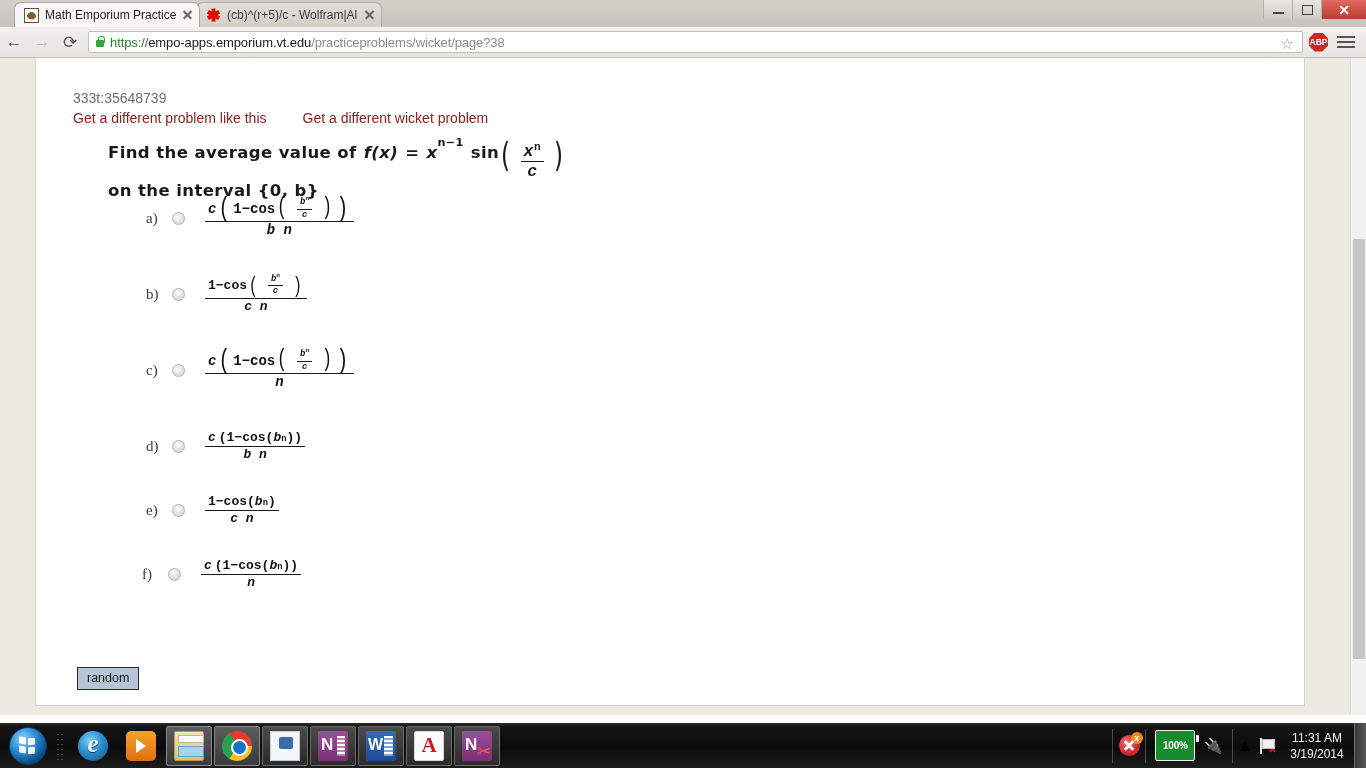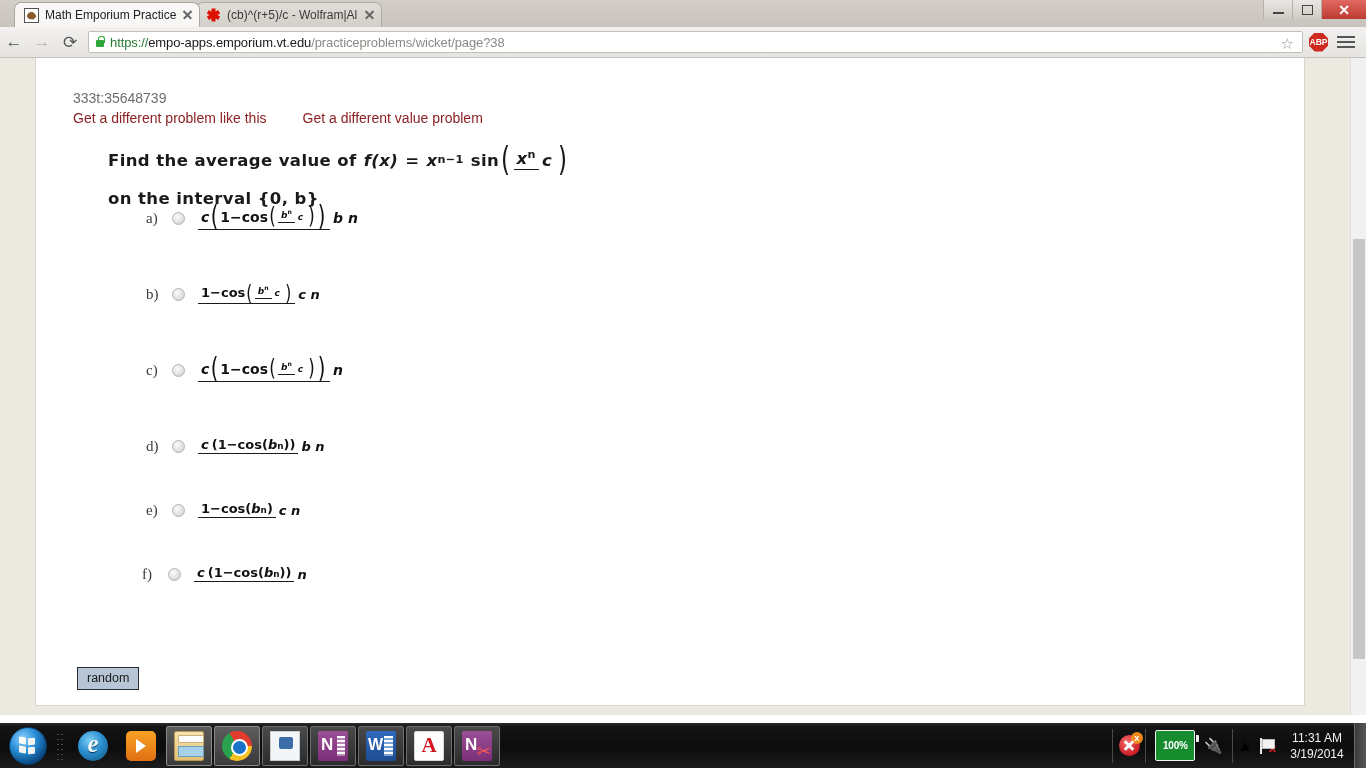--- a/index.html
+++ b/index.html
@@ -166,29 +166,29 @@
     font-size: 14px; color: #8c2022; text-decoration: none; white-space: nowrap;
   }
   .links .gap { width: 36px; }
 
   .stem {
     position: absolute; left: 72px; top: 88px;
     font-family: "DejaVu Sans", sans-serif;
     font-size: 16.5px; font-weight: bold; color: #1a1a1a;
     letter-spacing: 0.4px;
   }
-  .stem .ln { display: flex; align-items: center; height: 34px; }
+  .stem .ln { display: flex; align-items: flex-start; height: 34px; }
   .stem .ln2 { margin-top: 4px; }
   .it { font-style: italic; }
   .sp { display:inline-block; width: 7px; }
 
   
   .frac {
-    display: inline-flex; flex-direction: row; align-items: center;
-    vertical-align: middle; line-height: 1.05; margin: 0 1px;
+    display: inline-flex; flex-direction: column; align-items: center;
+    vertical-align: middle; line-height: 1.05; margin: 0 8px; font-family: Liberation Mono, monospace;
   }
   .frac > .num { border-bottom: 1.3px solid #1a1a1a; padding: 0 3px 1px 3px; }
   .frac > .den { padding: 1px 3px 0 3px; }
   .sup { font-size: 0.68em; vertical-align: super; line-height: 0; }
   .paren-big {
     display:inline-block; font-size: 1.65em; font-weight: 400;
     transform: scaleX(0.72); line-height: 0.85; vertical-align: middle;
   }
   .paren-huge {
     display:inline-block; font-size: 2.0em; font-weight: 400;
@@ -497,21 +497,21 @@
 
   <div class="viewport">
     <div class="page-frame">
       <div class="content-card">
 
         <div class="qid">333t:35648739</div>
 
         <div class="links">
           <a href="#">Get a different problem like this</a>
           <span class="gap"></span>
-          <a href="#">Get a different value problem</a>
+          <a href="#">Get a different wicket problem</a>
         </div>
 
         <div class="stem">
           <div class="ln">
             <span>Find the average value of</span>
               <span class="sp"></span>
             <span class="it">f(x)</span>
               <span class="sp"></span>
             <span>=</span>
               <span class="sp"></span>

